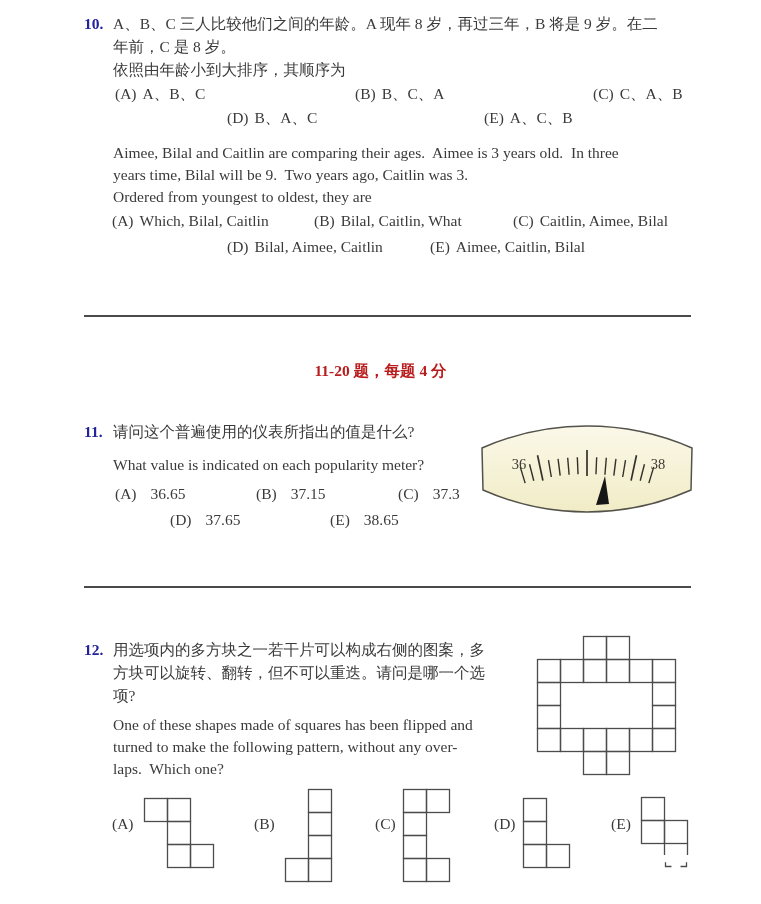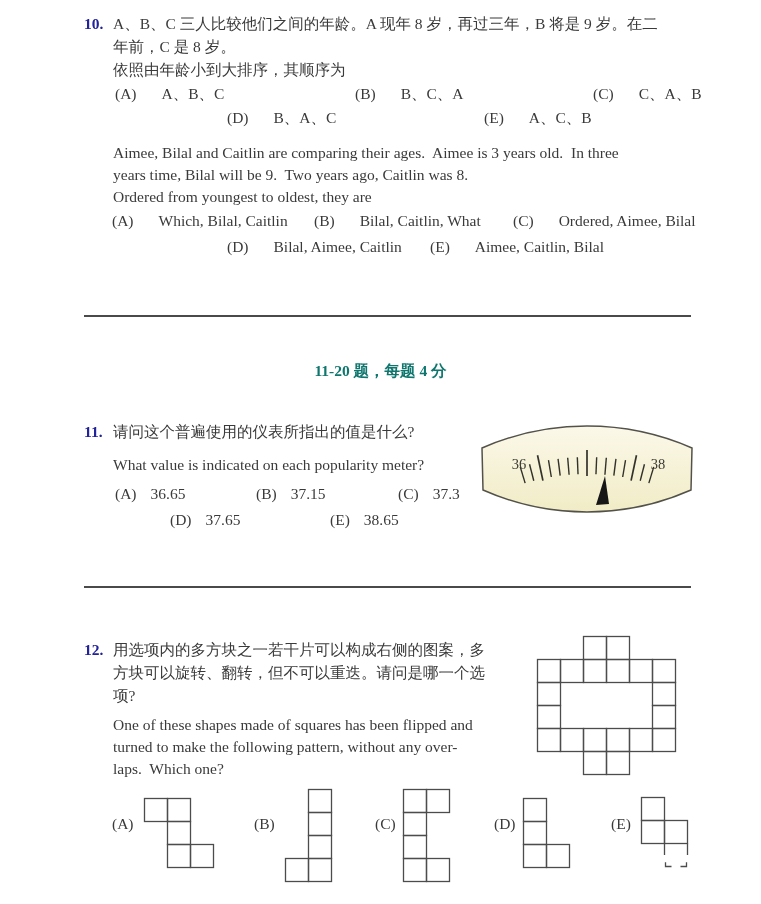--- a/index.html
+++ b/index.html
@@ -2,25 +2,25 @@
 <html><head>
 <meta charset="utf-8">
 <style>
   html,body{margin:0;padding:0;background:#ffffff;}
   .page{position:relative;width:761px;height:904px;background:#ffffff;overflow:hidden;
         font-family:"Liberation Serif","DejaVu Serif",serif;}
   .abs{position:absolute;white-space:pre;line-height:1;}
   .ln{font-size:15.5px;color:#3a3a3a;}
   .qnum{font-size:15.5px;font-weight:bold;color:#22229b;}
   .opt{font-size:15.5px;color:#3a3a3a;}
-  .optval{margin-left:25px;}
+  .optval{margin-left:6px;}
   .optval-wide{margin-left:14px;}
   .divider{position:absolute;height:2px;background:#4a4a4a;}
   .hdr{position:absolute;left:0;width:761px;text-align:center;font-weight:bold;
-       color:#0f766e;font-size:15.5px;white-space:pre;line-height:1;}
+       color:#b91c1c;font-size:15.5px;white-space:pre;line-height:1;}
   svg{position:absolute;overflow:visible;}
   svg text{font-family:"Liberation Serif","DejaVu Serif",serif;}
 </style>
 </head>
 <body>
 
 <div class="page">
 
   <section>
     <span class="abs qnum" style="left:84px;top:16px">10.</span>
@@ -28,26 +28,26 @@
     <span class="abs ln" style="left:113px;top:39px">年前，C 是 8 岁。</span>
     <span class="abs ln" style="left:113px;top:62px">依照由年龄小到大排序，其顺序为</span>
 
     <span class="abs opt" style="left:115px;top:86px"><span>(A)</span><span class="optval">A、B、C</span></span>
     <span class="abs opt" style="left:355px;top:86px"><span>(B)</span><span class="optval">B、C、A</span></span>
     <span class="abs opt" style="left:593px;top:86px"><span>(C)</span><span class="optval">C、A、B</span></span>
     <span class="abs opt" style="left:227px;top:110px"><span>(D)</span><span class="optval">B、A、C</span></span>
     <span class="abs opt" style="left:484px;top:110px"><span>(E)</span><span class="optval">A、C、B</span></span>
 
     <span class="abs ln" style="left:113px;top:145px">Aimee, Bilal and Caitlin are comparing their ages.  Aimee is 3 years old.  In three</span>
-    <span class="abs ln" style="left:113px;top:167px">years time, Bilal will be 9.  Two years ago, Caitlin was 8.</span>
+    <span class="abs ln" style="left:113px;top:167px">years time, Bilal will be 9.  Two years ago, Caitlin was 3.</span>
     <span class="abs ln" style="left:113px;top:189px">Ordered from youngest to oldest, they are</span>
 
     <span class="abs opt" style="left:112px;top:213px"><span>(A)</span><span class="optval">Which, Bilal, Caitlin</span></span>
     <span class="abs opt" style="left:314px;top:213px"><span>(B)</span><span class="optval">Bilal, Caitlin, What</span></span>
-    <span class="abs opt" style="left:513px;top:213px"><span>(C)</span><span class="optval">Ordered, Aimee, Bilal</span></span>
+    <span class="abs opt" style="left:513px;top:213px"><span>(C)</span><span class="optval">Caitlin, Aimee, Bilal</span></span>
     <span class="abs opt" style="left:227px;top:239px"><span>(D)</span><span class="optval">Bilal, Aimee, Caitlin</span></span>
     <span class="abs opt" style="left:430px;top:239px"><span>(E)</span><span class="optval">Aimee, Caitlin, Bilal</span></span>
   </section>
 
   <div class="divider" style="left:84px;top:315px;width:607px"></div>
 
   <div class="hdr" style="top:363px">11-20 题，每题 4 分</div>
 
   <section>
     <span class="abs qnum" style="left:84px;top:424px">11.</span>

